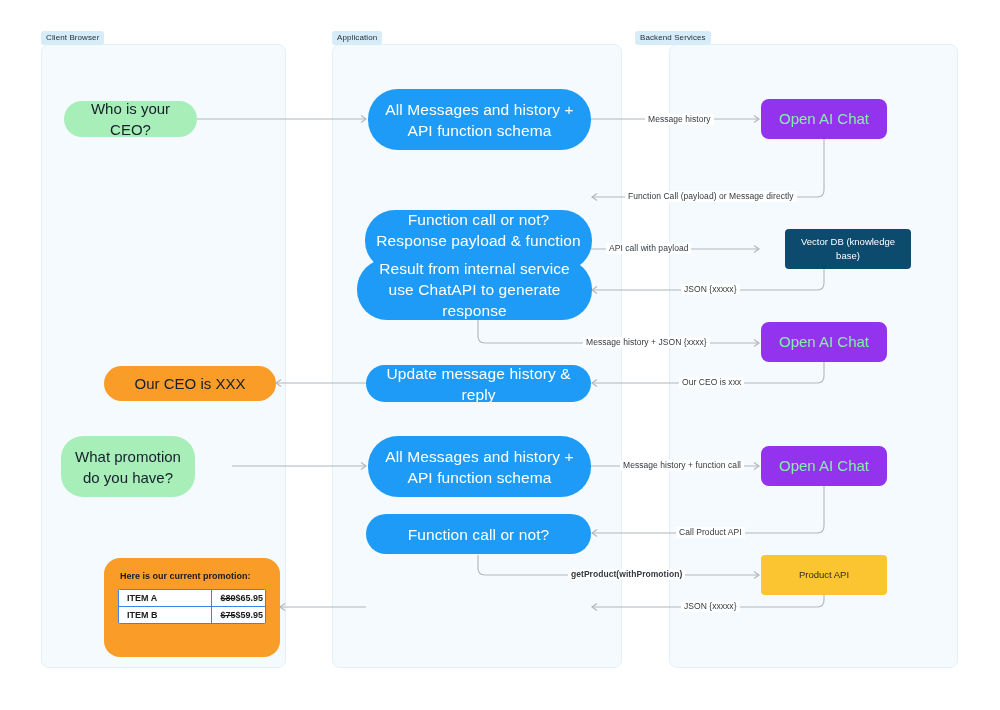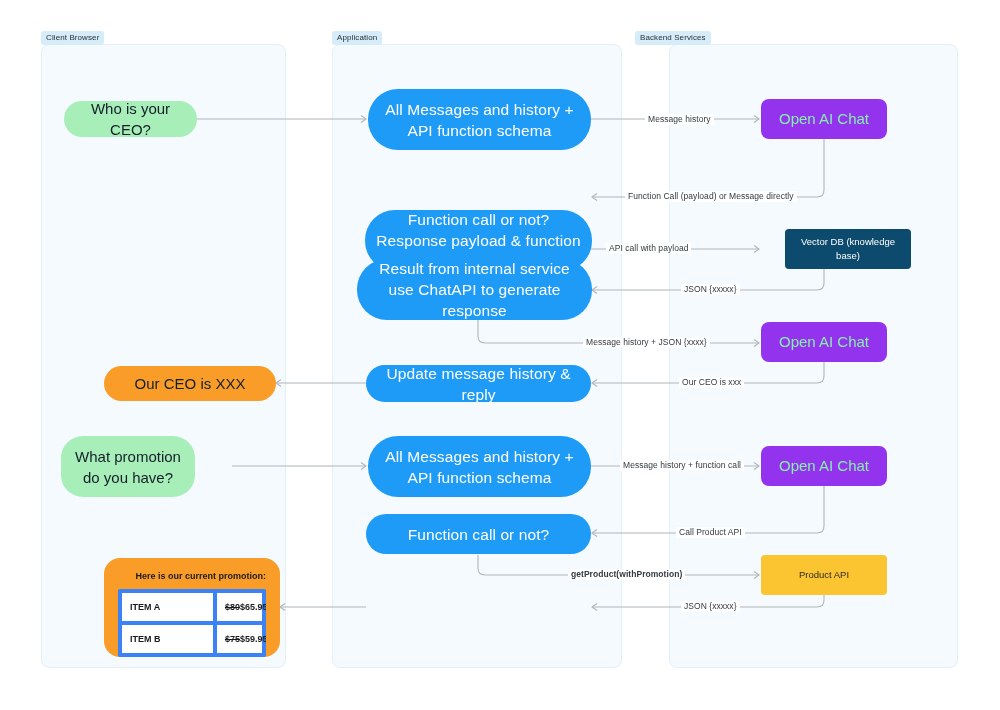--- a/index.html
+++ b/index.html
@@ -103,36 +103,35 @@
     border-radius: 16px;
     box-sizing: border-box;
     padding: 12px 14px 18px 14px;
   }
   .promo-title {
     font-size: 9px;
     line-height: 12px;
     color: #1b1b1b;
     font-weight: bold;
     margin: 0 0 7px 2px;
-    text-align: right;
   }
   .promo-table {
     width: 100%;
     border-collapse: collapse;
     background: #ffffff;
     border-radius: 2px;
     overflow: hidden;
     table-layout: fixed;
   }
   .promo-table td {
-    border: 4px solid #3b82f6;
+    border: 1px solid #3b82f6;
     font-size: 9px;
     line-height: 12px;
     color: #1b1b1b;
-    padding: 8px 8px;
+    padding: 2px 8px;
     font-weight: bold;
     white-space: nowrap;
   }
   .promo-table td.col-name { width: 52%; }
   .old-price { text-decoration: line-through; }
 
   
   .edge-label {
     position: absolute;
     font-size: 8.5px;

